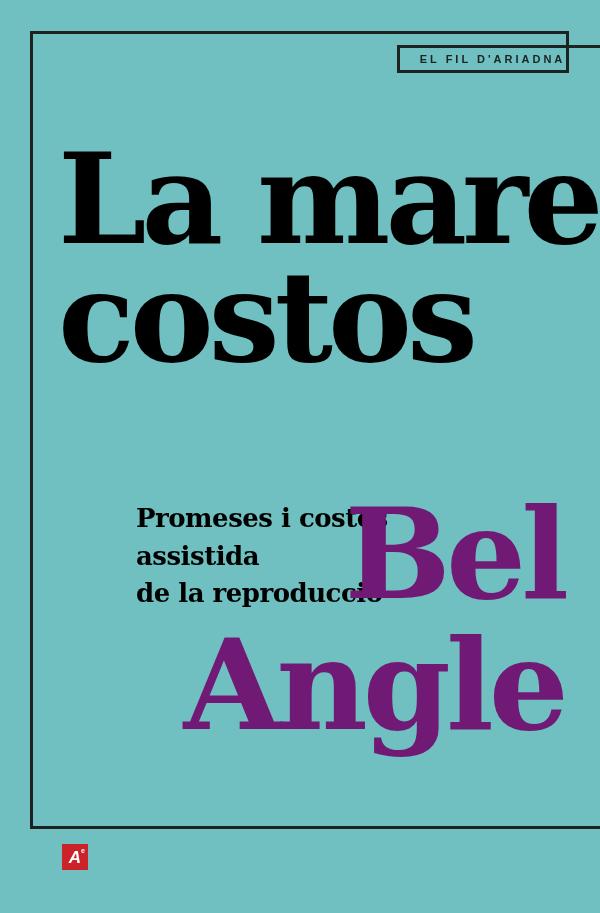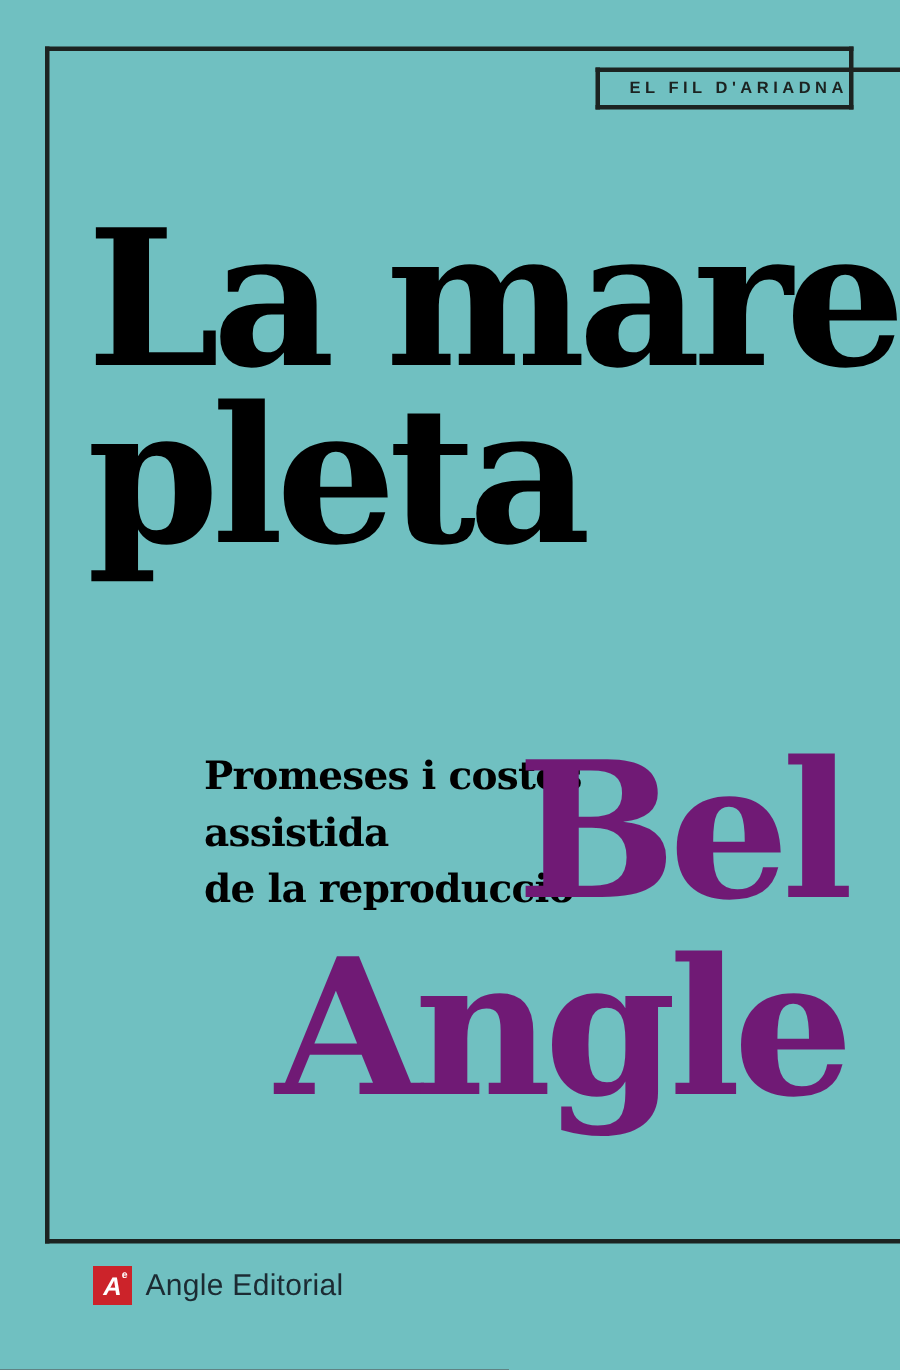--- a/index.html
+++ b/index.html
@@ -138,35 +138,34 @@
   <div class="line frame-rseg"></div>
   <div class="line frame-bottom"></div>
 
   <div class="line coll-top"></div>
   <div class="line coll-left"></div>
   <div class="line coll-bottom"></div>
   <div class="coll-label">EL FIL D'ARIADNA</div>
 
   <div class="title">
     <div>La mare</div>
-    <div>pleta</div>
+    <div>costos</div>
   </div>
 
   <div class="subtitle">
     <div>Promeses i costos</div>
     <div>assistida</div>
     <div>de la reproducció</div>
   </div>
 
   <div class="author">
     <div>Bel</div>
     <div>Angle</div>
   </div>
 
   <div class="publisher">
     <div class="logo-square">
       <span>A</span>
       <span class="sup">e</span>
     </div>
-    <div class="publisher-name">Angle Editorial</div>
   </div>
 
 </div>
 
 </body></html>

